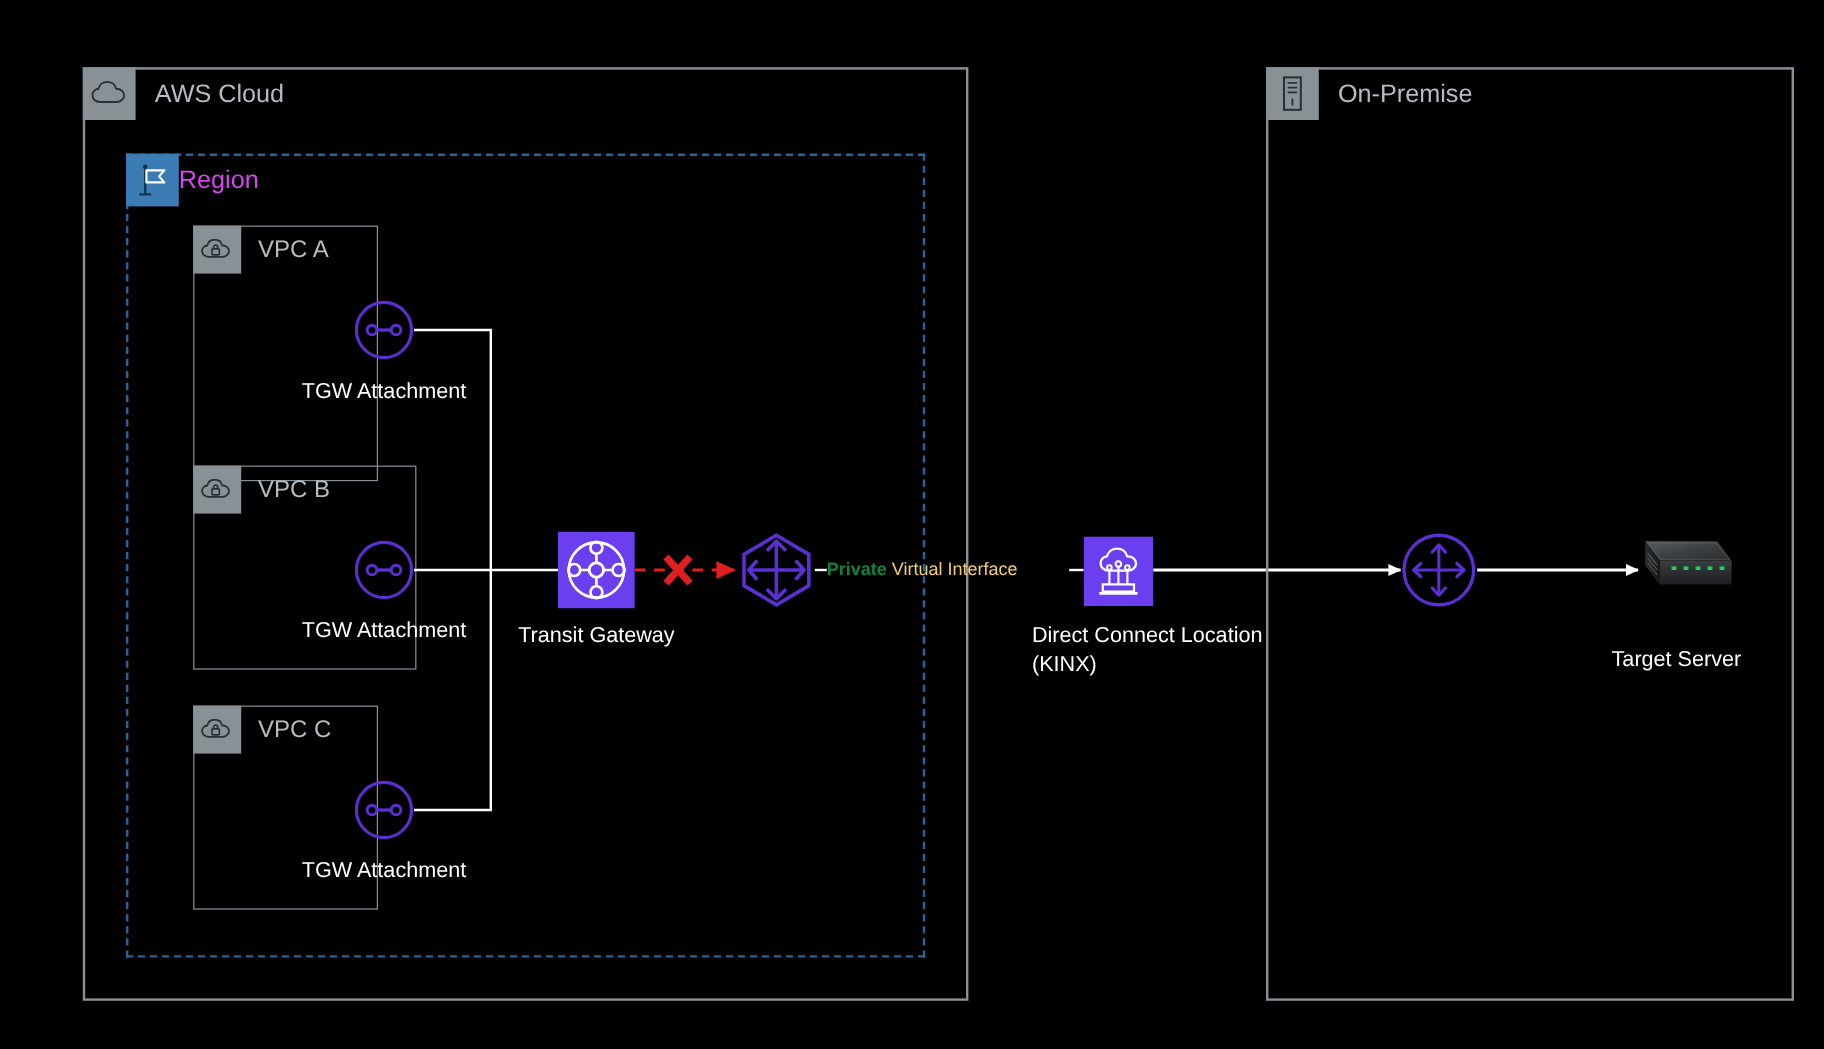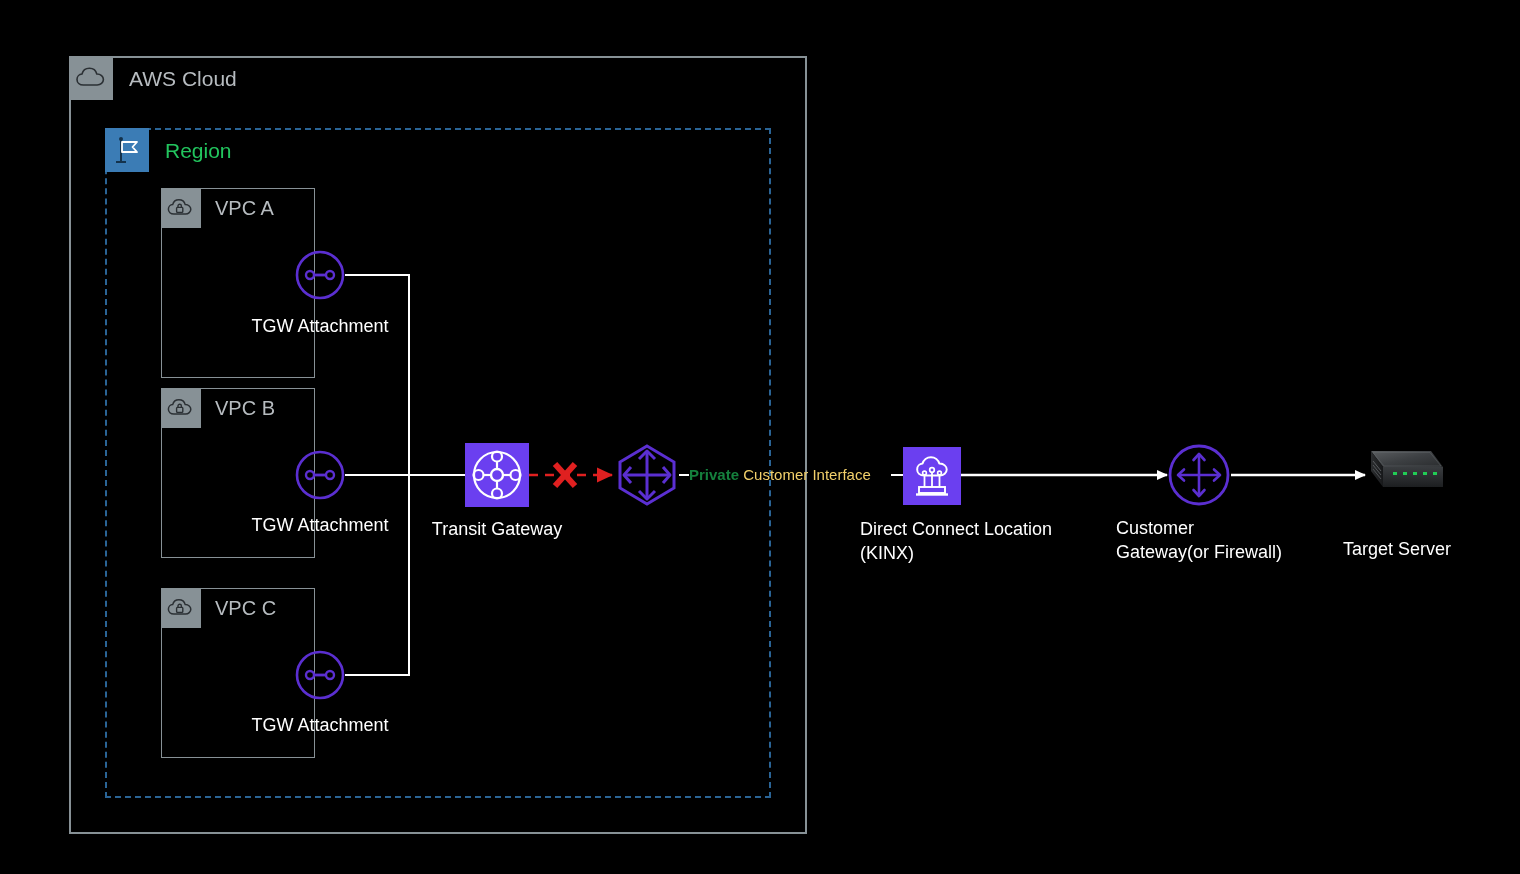--- a/index.html
+++ b/index.html
@@ -53,22 +53,21 @@
     display: flex; align-items: center;
   }
   .region-icon {
     width: 44px; height: 44px;
     background: #3b7cb5;
     display: flex; align-items: center; justify-content: center;
     flex: none;
   }
   .region-label {
     font-size: 21px;
-    color: #22c55e;
-    margin-left: 16px;
+    color: #d946ef;
     white-space: nowrap;
     line-height: 1;
   }
 
   
   .vpc-box {
     position: absolute;
     border: 1px solid #879196;
   }
   .vpc-head {
@@ -139,21 +138,21 @@
           <circle cx="8" cy="4" r="2" fill="#14334d"></circle>
           <line x1="8" y1="5" x2="8" y2="27" stroke="#14334d" stroke-width="2"></line>
           <line x1="3" y1="27" x2="13" y2="27" stroke="#14334d" stroke-width="2"></line>
           <path d="M9 7 L24 7 L19.5 12 L24 17 L9 17 Z" fill="none" stroke="#ffffff" stroke-width="1.8" stroke-linejoin="round"></path>
         </svg>
       </div>
       <div class="region-label">Region</div>
     </div>
   </div>
 
-  <div class="vpc-box" style="left:144px; top:188px; width:154px; height:190px;text-decoration:underline;">
+  <div class="vpc-box" style="left:144px; top:188px; width:154px; height:213px;text-decoration:underline;">
     <div class="vpc-head">
       <div class="vpc-icon">
         <svg width="28" height="22" viewBox="0 0 28 22">
           <path d="M7 17 C3.6 17 1.4 14.8 1.4 12.2 C1.4 9.8 3.3 7.8 5.7 7.6 C6.4 4.8 8.9 2.8 11.9 2.8 C15 2.8 17.5 4.8 18.2 7.6 C18.3 7.6 18.4 7.6 18.5 7.6 C21.4 7.6 23.8 9.7 23.8 12.2 C23.8 14.8 21.4 17 18.5 17 Z" fill="none" stroke="#2b3034" stroke-width="1.5" stroke-linejoin="round"></path>
           <rect x="9.6" y="10.4" width="6.2" height="5" rx="0.8" fill="none" stroke="#2b3034" stroke-width="1.4"></rect>
           <path d="M11 10.4 V9 a1.7 1.7 0 0 1 3.4 0 V10.4" fill="none" stroke="#2b3034" stroke-width="1.4"></path>
         </svg>
       </div>
       <div class="vpc-label">VPC A</div>
     </div>
@@ -161,21 +160,21 @@
   <div class="node" style="left:278px; top:250px; width:50px; height:50px;">
     <svg width="50" height="50" viewBox="0 0 50 50">
       <circle cx="25" cy="25" r="23" fill="none" stroke="#5b2fd1" stroke-width="2.6"></circle>
       <circle cx="15" cy="25" r="4" fill="none" stroke="#5b2fd1" stroke-width="2.4"></circle>
       <circle cx="35" cy="25" r="4" fill="none" stroke="#5b2fd1" stroke-width="2.4"></circle>
       <line x1="19" y1="25" x2="31" y2="25" stroke="#5b2fd1" stroke-width="2.8"></line>
     </svg>
   </div>
   <div class="node-cap" style="left:303px; top:314px;">TGW Attachment</div>
 
-  <div class="vpc-box" style="left:144px; top:388px; width:154px; height:170px;">
+  <div class="vpc-box" style="left:144px; top:388px; width:186px; height:170px;">
     <div class="vpc-head">
       <div class="vpc-icon">
         <svg width="28" height="22" viewBox="0 0 28 22">
           <path d="M7 17 C3.6 17 1.4 14.8 1.4 12.2 C1.4 9.8 3.3 7.8 5.7 7.6 C6.4 4.8 8.9 2.8 11.9 2.8 C15 2.8 17.5 4.8 18.2 7.6 C18.3 7.6 18.4 7.6 18.5 7.6 C21.4 7.6 23.8 9.7 23.8 12.2 C23.8 14.8 21.4 17 18.5 17 Z" fill="none" stroke="#2b3034" stroke-width="1.5" stroke-linejoin="round"></path>
           <rect x="9.6" y="10.4" width="6.2" height="5" rx="0.8" fill="none" stroke="#2b3034" stroke-width="1.4"></rect>
           <path d="M11 10.4 V9 a1.7 1.7 0 0 1 3.4 0 V10.4" fill="none" stroke="#2b3034" stroke-width="1.4"></path>
         </svg>
       </div>
       <div class="vpc-label">VPC B</div>
     </div>
@@ -237,21 +236,21 @@
 
     <path d="M662,475 L672,475" fill="none" stroke="#ffffff" stroke-width="2"></path>
     <path d="M874,475 L886,475" fill="none" stroke="#ffffff" stroke-width="2"></path>
 
     <path d="M944,475 L1150,475" fill="none" stroke="#ffffff" stroke-width="2.4" marker-end="url(#arrow-white)"></path>
 
     <path d="M1214,475 L1348,475" fill="none" stroke="#ffffff" stroke-width="2.4" marker-end="url(#arrow-white)"></path>
   </svg>
 
   <div class="vi-label" style="left:672px; top:467px;">
-    <b>Private</b><span> Customer Interface</span>
+    <b>Private</b><span> Virtual Interface</span>
   </div>
 
   <div class="node" style="left:448px; top:443px; width:64px; height:64px;">
     <svg width="64" height="64" viewBox="0 0 64 64">
       <rect x="0" y="0" width="64" height="64" fill="#6b3ff0"></rect>
       <circle cx="32" cy="32" r="23" fill="none" stroke="#ffffff" stroke-width="2.2"></circle>
       <circle cx="32" cy="32" r="6" fill="none" stroke="#ffffff" stroke-width="2.4"></circle>
       <circle cx="32" cy="13.5" r="5" fill="none" stroke="#ffffff" stroke-width="2.2"></circle>
       <circle cx="32" cy="50.5" r="5" fill="none" stroke="#ffffff" stroke-width="2.2"></circle>
       <circle cx="13.5" cy="32" r="5" fill="none" stroke="#ffffff" stroke-width="2.2"></circle>
@@ -288,35 +287,45 @@
       <line x1="36.5" y1="28" x2="36.5" y2="40" stroke="#ffffff" stroke-width="1.8"></line>
       <rect x="16" y="40" width="26" height="6" fill="none" stroke="#ffffff" stroke-width="1.9"></rect>
       <line x1="13" y1="47.5" x2="45" y2="47.5" stroke="#ffffff" stroke-width="2.4"></line>
     </svg>
   </div>
   <div class="node-cap" style="left:915px; top:517px;margin-left:24px;">
     <div>Direct Connect Location</div>
     <div>(KINX)</div>
   </div>
 
+  <div class="group-box" style="left:1038px; top:56px; width:440px; height:778px;">
+    <div class="group-head">
+      <div class="group-icon">
+        <svg width="18" height="30" viewBox="0 0 18 30">
+          <rect x="2" y="1.5" width="14" height="27" fill="none" stroke="#2b3034" stroke-width="1.7"></rect>
+          <line x1="5" y1="6" x2="13" y2="6" stroke="#2b3034" stroke-width="1.5"></line>
+          <line x1="5" y1="10" x2="13" y2="10" stroke="#2b3034" stroke-width="1.5"></line>
+          <line x1="5" y1="14" x2="13" y2="14" stroke="#2b3034" stroke-width="1.5"></line>
+          <line x1="9" y1="19" x2="9" y2="25" stroke="#2b3034" stroke-width="1.5"></line>
+        </svg>
+      </div>
+      <div class="group-label">On-Premise</div>
+    </div>
+  </div>
 
   <div class="node" style="left:1150px; top:443px; width:64px; height:64px;">
     <svg width="64" height="64" viewBox="0 0 64 64">
       <circle cx="32" cy="32" r="29" fill="none" stroke="#5b2fd1" stroke-width="2.8"></circle>
       <line x1="32" y1="11" x2="32" y2="53" stroke="#5b2fd1" stroke-width="2.6"></line>
       <line x1="11" y1="32" x2="53" y2="32" stroke="#5b2fd1" stroke-width="2.6"></line>
       <path d="M26.5 17 L32 11 L37.5 17" fill="none" stroke="#5b2fd1" stroke-width="2.6" stroke-linejoin="round" stroke-linecap="round"></path>
       <path d="M26.5 47 L32 53 L37.5 47" fill="none" stroke="#5b2fd1" stroke-width="2.6" stroke-linejoin="round" stroke-linecap="round"></path>
       <path d="M17 26.5 L11 32 L17 37.5" fill="none" stroke="#5b2fd1" stroke-width="2.6" stroke-linejoin="round" stroke-linecap="round"></path>
       <path d="M47 26.5 L53 32 L47 37.5" fill="none" stroke="#5b2fd1" stroke-width="2.6" stroke-linejoin="round" stroke-linecap="round"></path>
     </svg>
-  </div>
-  <div class="node-cap" style="left:1182px; top:516px;">
-    <div>Customer</div>
-    <div>Gateway(or Firewall)</div>
   </div>
 
   <div class="node" style="left:1332px; top:445px; width:96px; height:60px;">
     <svg width="96" height="60" viewBox="0 0 96 60">
       <defs>
         <linearGradient id="devTop" x1="0" y1="0" x2="1" y2="1">
           <stop offset="0%" stop-color="#5a5d60"></stop>
           <stop offset="50%" stop-color="#3d4043"></stop>
           <stop offset="100%" stop-color="#2a2c2e"></stop>
         </linearGradient>

